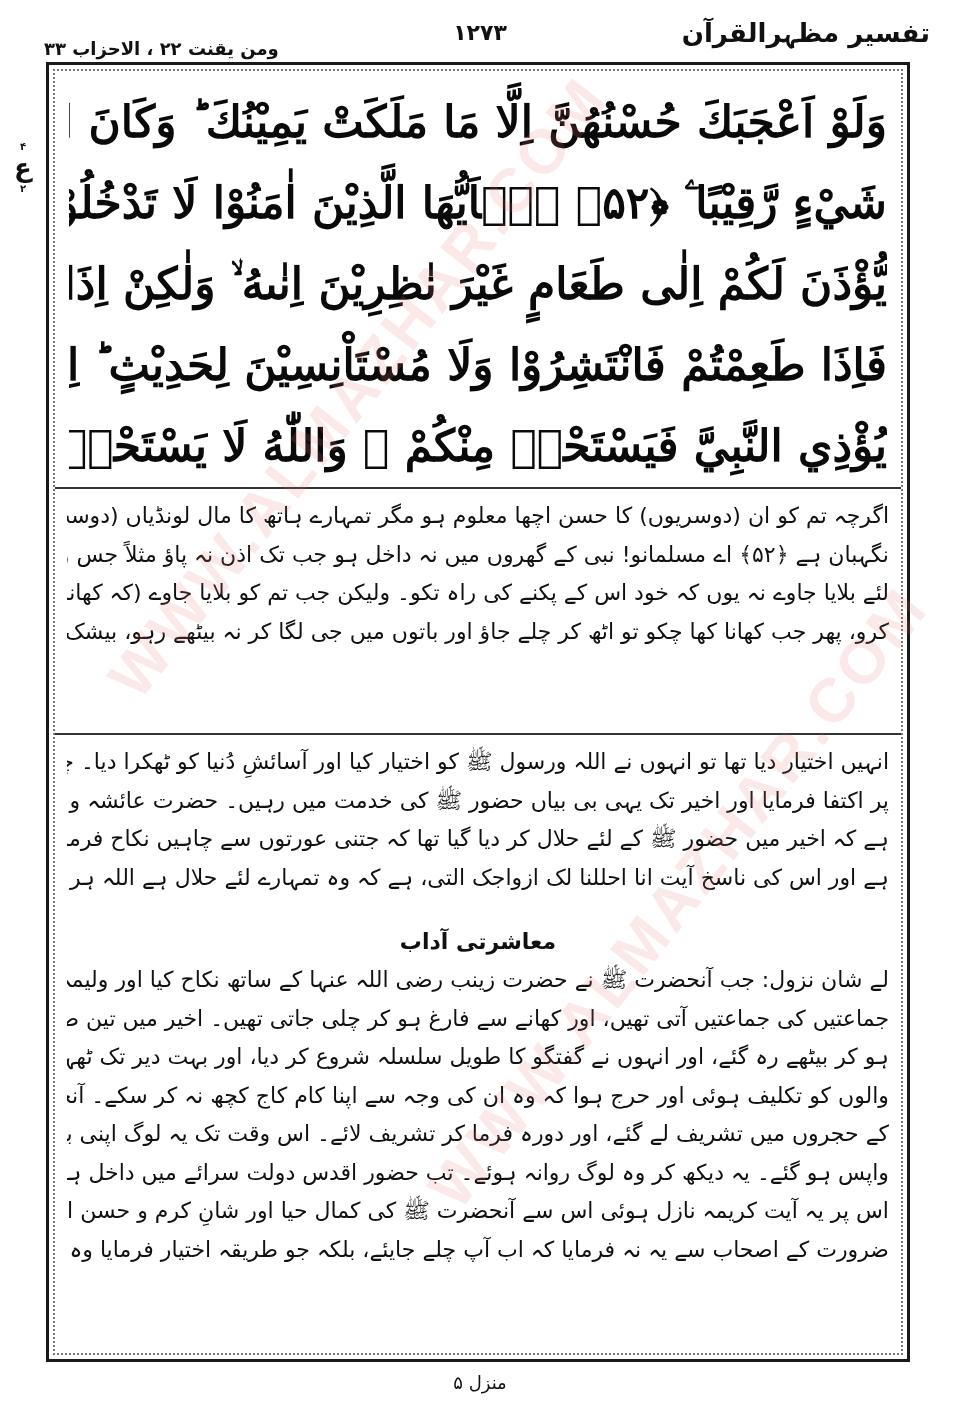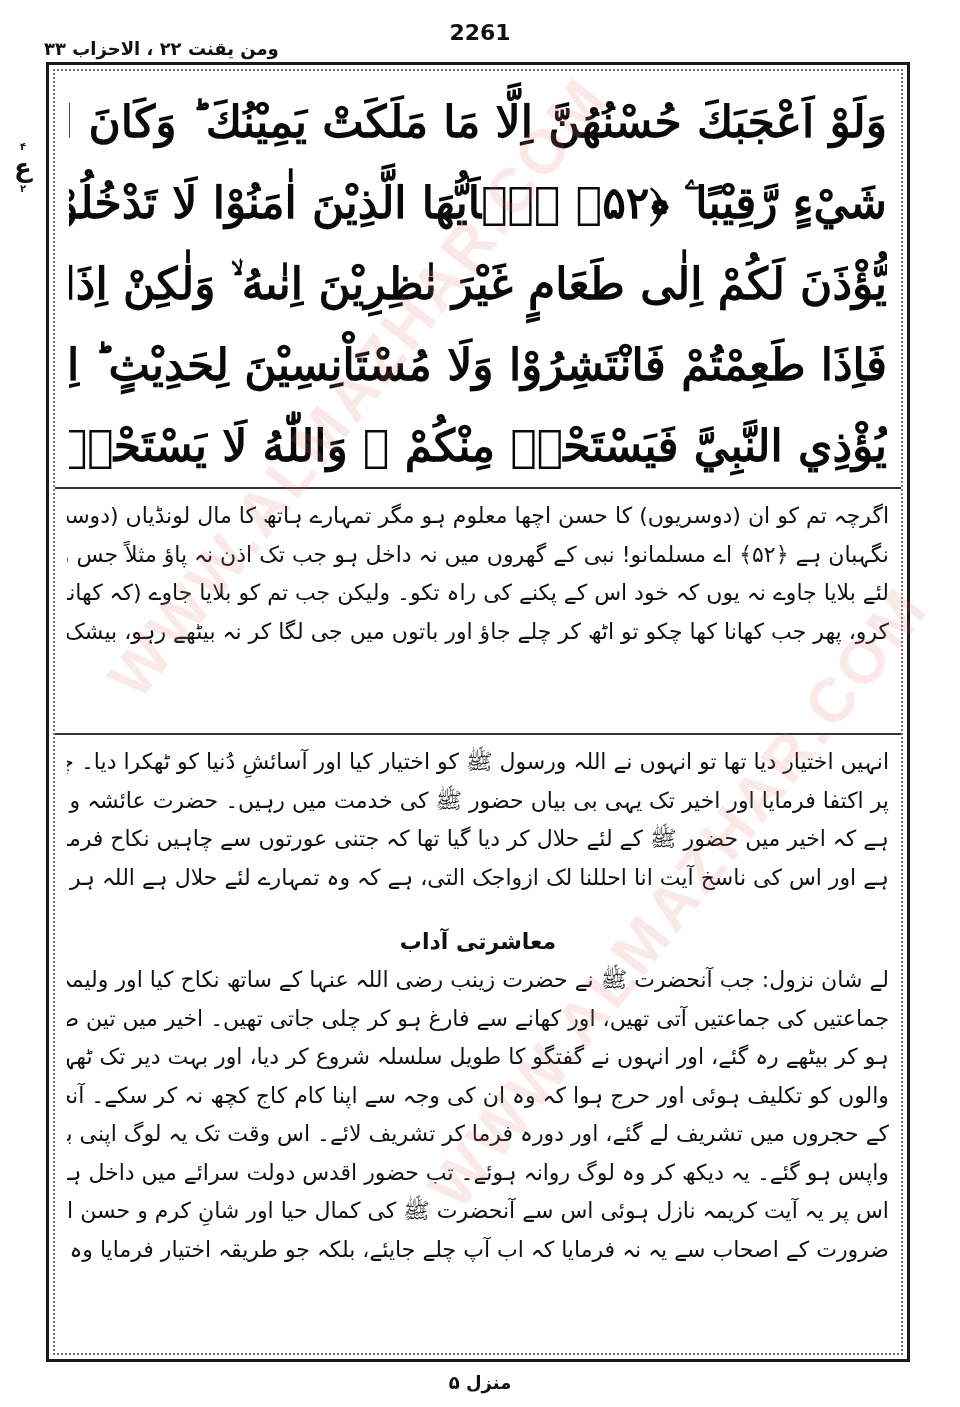--- a/index.html
+++ b/index.html
@@ -47,35 +47,36 @@
   .tline.last { text-align-last: right; }
   .heading { text-align: center; text-align-last: center; font-weight: bold; font-size: 22px; line-height: 38px; height: 38px; margin-top: 26px; }
   .side-marker {
     position: absolute; left: 10px; top: 140px; width: 26px; text-align: center;
     font-size: 16px; font-weight: bold; line-height: 14px;
   }
   .side-marker .m-ain { font-size: 26px; line-height: 28px; display: block; }
   .side-marker .m-num { font-size: 10px; display: block; }
   .footer {
     position: absolute; top: 1372px; left: 0; right: 0; text-align: center;
-    font-size: 18px; font-weight: bold; direction: rtl;
+    font-size: 18px; font-weight: normal; direction: rtl;
   }
   .watermark {
     position: absolute; font-family: "Liberation Sans", sans-serif; font-weight: bold;
     color: rgba(232, 120, 120, 0.16); font-size: 62px; letter-spacing: 4px;
     transform-origin: left bottom; pointer-events: none; white-space: nowrap;
   }
   .wm1 { left: 150px; top: 640px; transform: rotate(-52deg); }
   .wm2 { left: 470px; top: 1150px; transform: rotate(-52deg); }
 </style>
 </head>
 <body>
 
 <div class="header">
-  <span class="pageno">2261</span>
+  <span class="title">تفسیر مظہرالقرآن</span>
+  <span class="pageno">۱۲۷۳</span>
   <span class="surah">ومن یقنت ۲۲ ، الاحزاب ۳۳</span>
 </div>
 
 <div class="side-marker">
   <span class="m-num">۴</span>
   <span class="m-ain">ع</span>
   <span class="m-num">۲</span>
 </div>
 
 <div class="frame">

